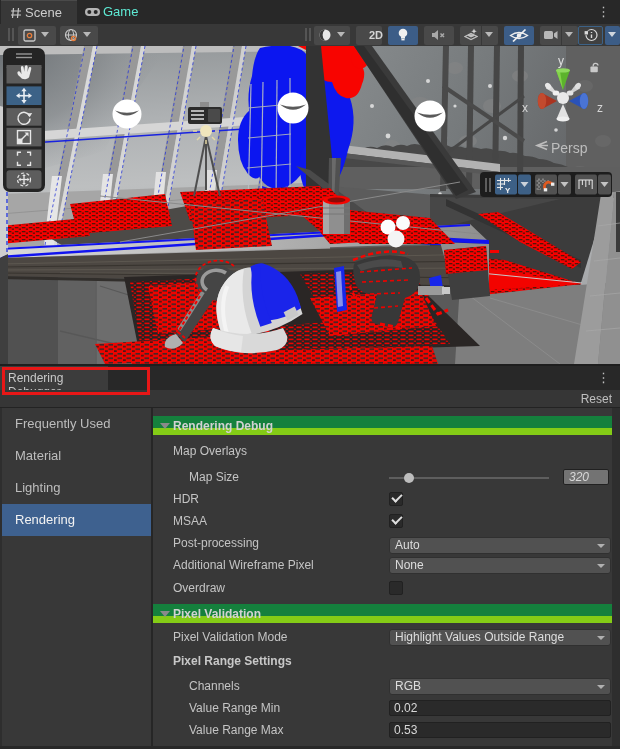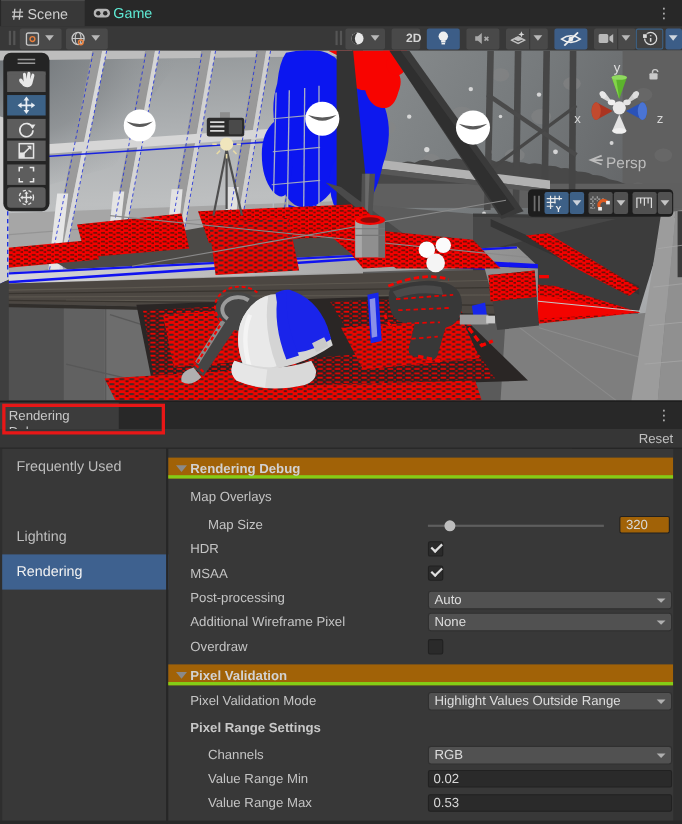--- a/index.html
+++ b/index.html
@@ -36,44 +36,44 @@
   #rdbody { position:absolute; left:0; top:408px; width:520px; height:341px; background:#383838;padding-left:43px; }
   #side { position:absolute; left:0; top:0; width:151px; height:341px; background:#383838;
     border-left:2px solid #2e2e2e; }
   #sidesep { position:absolute; left:151px; top:0; width:2px; height:341px; background:#262626; }
   .sitem { position:absolute; left:2px; width:149px; height:32px; font-size:13px; color:#bdbdbd;
     line-height:32px; padding-left:11px; }
   .sitem.sel { background:#3e618f; color:#f2f2f2; left:0; width:151px; padding-left:13px; }
 
   #main { position:absolute; left:153px; top:0; width:459px; height:341px; }
   #mainscroll { position:absolute; left:612px; top:0; width:8px; height:341px; background:#2e2e2e; }
-  .hdr { position:absolute; left:0; width:459px; height:19px; background:#a16207;
-    border-bottom:3px solid #84cc16; }
+  .hdr { position:absolute; left:0; width:459px; height:19px; background:#15803d;
+    border-bottom:7px solid #84cc16; }
   .hdr b { position:absolute; left:20px; top:3px; font-size:12px; color:#d2d2d2; }
   .hdr .tri { position:absolute; left:7px; top:7px; width:0; height:0;
     border-left:5px solid transparent; border-right:5px solid transparent; border-top:6px solid #8a8a8a; }
   .lbl { position:absolute; font-size:12px; color:#c4c4c4; white-space:nowrap; }
   .blbl { position:absolute; font-size:12px; font-weight:bold; color:#c8c8c8; white-space:nowrap; }
   .drop { position:absolute; left:236px; width:222px; height:17px; background:#515151;
     border:1px solid #303030; border-radius:3px; font-size:12px; color:#dddddd; line-height:15px;
     padding-left:5px; }
   .drop:after { content:""; position:absolute; right:5px; top:6px; width:0; height:0;
     border-left:4px solid transparent; border-right:4px solid transparent; border-top:4px solid #b0b0b0; }
   .check { position:absolute; left:236px; width:14px; height:14px; background:#2a2a2a;
     border:1px solid #212121; border-radius:2px; }
   .check.on:after { content:""; position:absolute; left:2px; top:1px; width:8px; height:4px;
     border-left:2px solid #dfdfdf; border-bottom:2px solid #dfdfdf; transform:rotate(-45deg); }
   .tfield { position:absolute; left:236px; width:222px; height:16px; background:#2a2a2a;
     border:1px solid #212121; border-radius:2px; font-size:12px; color:#d8d8d8; line-height:14px;
     padding-left:4px; }
   .sltrack { position:absolute; height:2px; background:#5e5e5e; }
   .slthumb { position:absolute; width:10px; height:10px; border-radius:50%; background:#bdbdbd; }
-  .numfield { position:absolute; width:46px; height:16px; background:#a16207;
+  .numfield { position:absolute; width:46px; height:16px; background:#737373;
     border:1px solid #212121; border-radius:2px; font-size:12px; color:#d8d8d8; line-height:14px;
-    padding-left:5px; }
+    padding-left:5px;font-style:italic; }
 </style>
 </head>
 <body>
 <div id="app">
 
   <div id="tabbar1">
     <div id="tabScene">
       <svg class="abs" style="left:9px;top:6px" width="12" height="12" viewBox="0 0 12 12">
         <path d="M3.5 1 L2.5 11 M8.5 1 L7.5 11 M1 4 H11 M1 8 H11" stroke="#c8c8c8" stroke-width="1.2" fill="none"></path>
       </svg>
@@ -653,20 +653,21 @@
     <div id="kebab2">⋮</div>
   </div>
   <div id="redbox"></div>
   <div id="rdtoolbar">
       <span>Reset</span>
     </div>
 
   <div id="rdbody">
     <div id="side">
       <div class="sitem" style="top:0">Frequently Used</div>
+      <div class="sitem" style="top:32px">Material</div>
       <div class="sitem sel" style="top:96px">Rendering</div>
       <div class="sitem" style="top:64px">Lighting</div>
     </div>
     <div id="sidesep"></div>
 
     <div id="main">
       <div class="hdr" style="top:8px">
           <span class="tri"></span>
           <b>Rendering Debug</b>
         </div>

